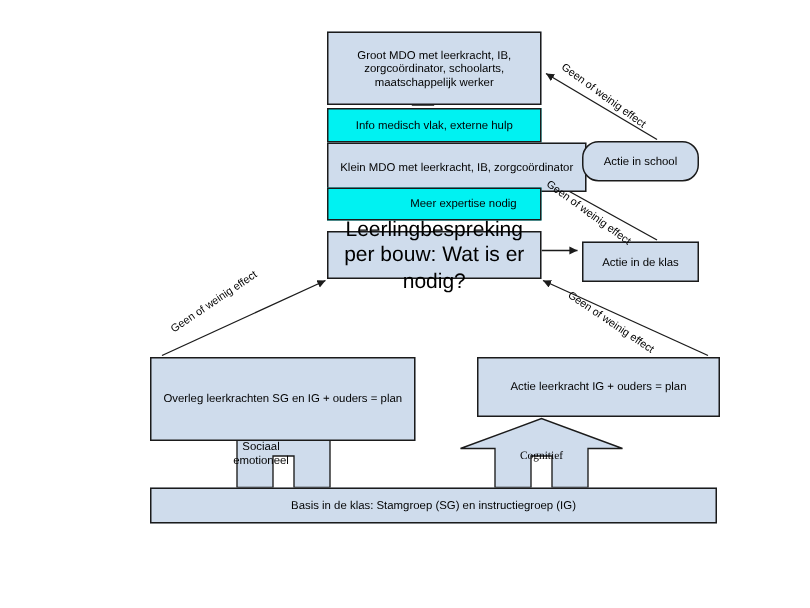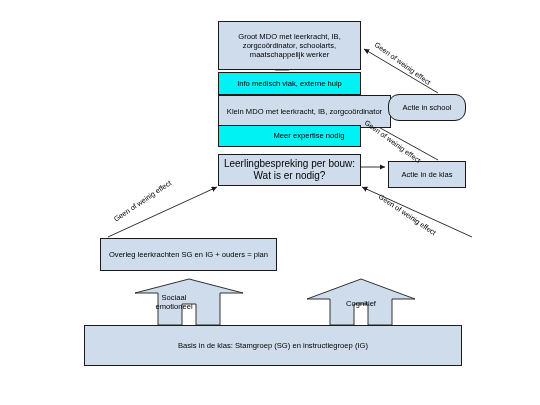--- a/index.html
+++ b/index.html
@@ -33,38 +33,38 @@
   }
   .node .txt { display: block; padding: 0 3px; }
   .blue { background: #cfdcec; }
   .cyan { background: #00f2f2; }
 
   
   #n-groot      { left:218px; top:21px;  width:143px; height:49px; font-size:7.6px; }
   #n-info       { left:218px; top:72px;  width:143px; height:23px; font-size:7.6px; }
   #n-klein      { left:218px; top:95px;  width:173px; height:33px; font-size:7.6px; }
   #n-expertise  { left:218px; top:125px; width:143px; height:22px; font-size:7.6px;padding-left:39px; }
-  #n-leerling   { left:218px; top:154px; width:143px; height:32px; font-size:10px; }
+  #n-leerling   { left:218px; top:154px; width:143px; height:32px; font-size:14px; }
   #n-school     { left:388px; top:94px;  width:78px;  height:27px; font-size:7.6px;border-radius:11px; }
   #n-klas       { left:388px; top:161px; width:78px;  height:27px; font-size:7.6px; }
-  #n-overleg    { left:100px; top:238px; width:177px; height:33px; font-size:7.6px; }
+  #n-overleg    { left:100px; top:238px; width:177px; height:56px; font-size:7.6px; }
   #n-actieig    { left:318px; top:238px; width:162px; height:40px; font-size:7.6px; }
-  #n-basis      { left:84px; top:325px; width:378px; height:41px; font-size:7.6px; }
+  #n-basis      { left:100px; top:325px; width:378px; height:24px; font-size:7.6px; }
 
   
   .arrow-label {
     position: absolute;
     text-align: center;
     font-size: 7.6px;
     color: #000000;
     line-height: 1.22;
     z-index: 4;
   }
   #lbl-sociaal   { left:143px; top:293px; width:62px; }
-  #lbl-cognitief { left:330px; top:299px; width:62px; }
+  #lbl-cognitief { left:330px; top:299px; width:62px;font-family:Liberation Serif, serif; }
 
   .edge-label {
     position: absolute;
     font-size: 7.2px;
     color: #000000;
     white-space: nowrap;
     z-index: 4;
     transform-origin: 0 0;
   }
   #el-1 { left:378px; top:40px;  transform: rotate(36deg); }
@@ -138,20 +138,23 @@
   </div>
 
   <div class="node blue" id="n-klas">
     <span class="txt">Actie in de klas</span>
   </div>
 
   <div class="node blue" id="n-overleg">
     <span class="txt">Overleg leerkrachten SG en IG + ouders = plan</span>
   </div>
 
+  <div class="node blue" id="n-actieig">
+    <span class="txt">Actie leerkracht IG + ouders = plan</span>
+  </div>
 
   <div class="node blue" id="n-basis">
     <span class="txt">Basis in de klas: Stamgroep (SG) en instructiegroep (IG)</span>
   </div>
 
   <div class="arrow-label" id="lbl-sociaal">Sociaal emotioneel</div>
   <div class="arrow-label" id="lbl-cognitief">Cognitief</div>
 
   <div class="edge-label" id="el-1">Geen of weinig effect</div>
   <div class="edge-label" id="el-2">Geen of weinig effect</div>

